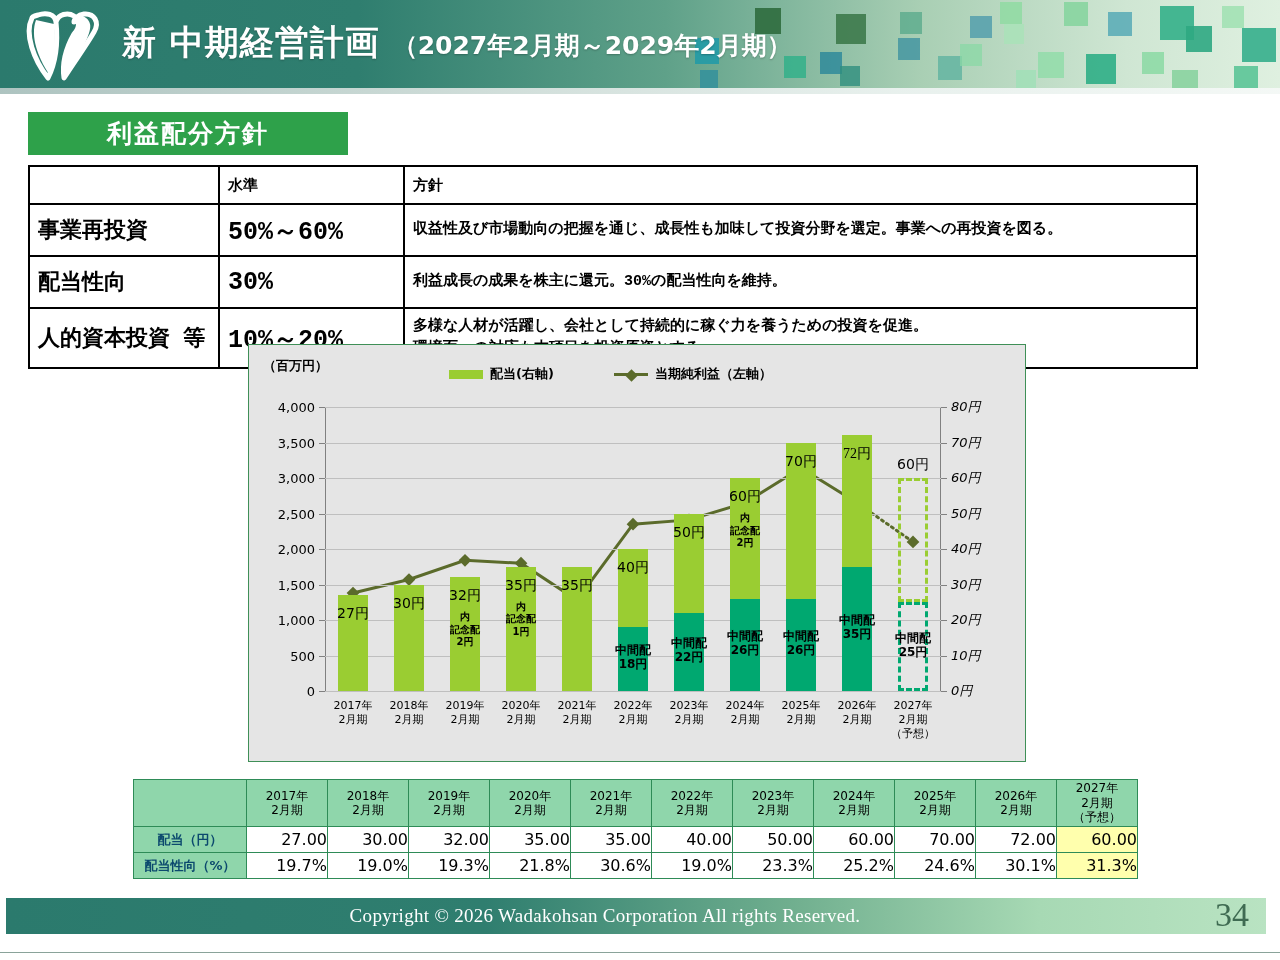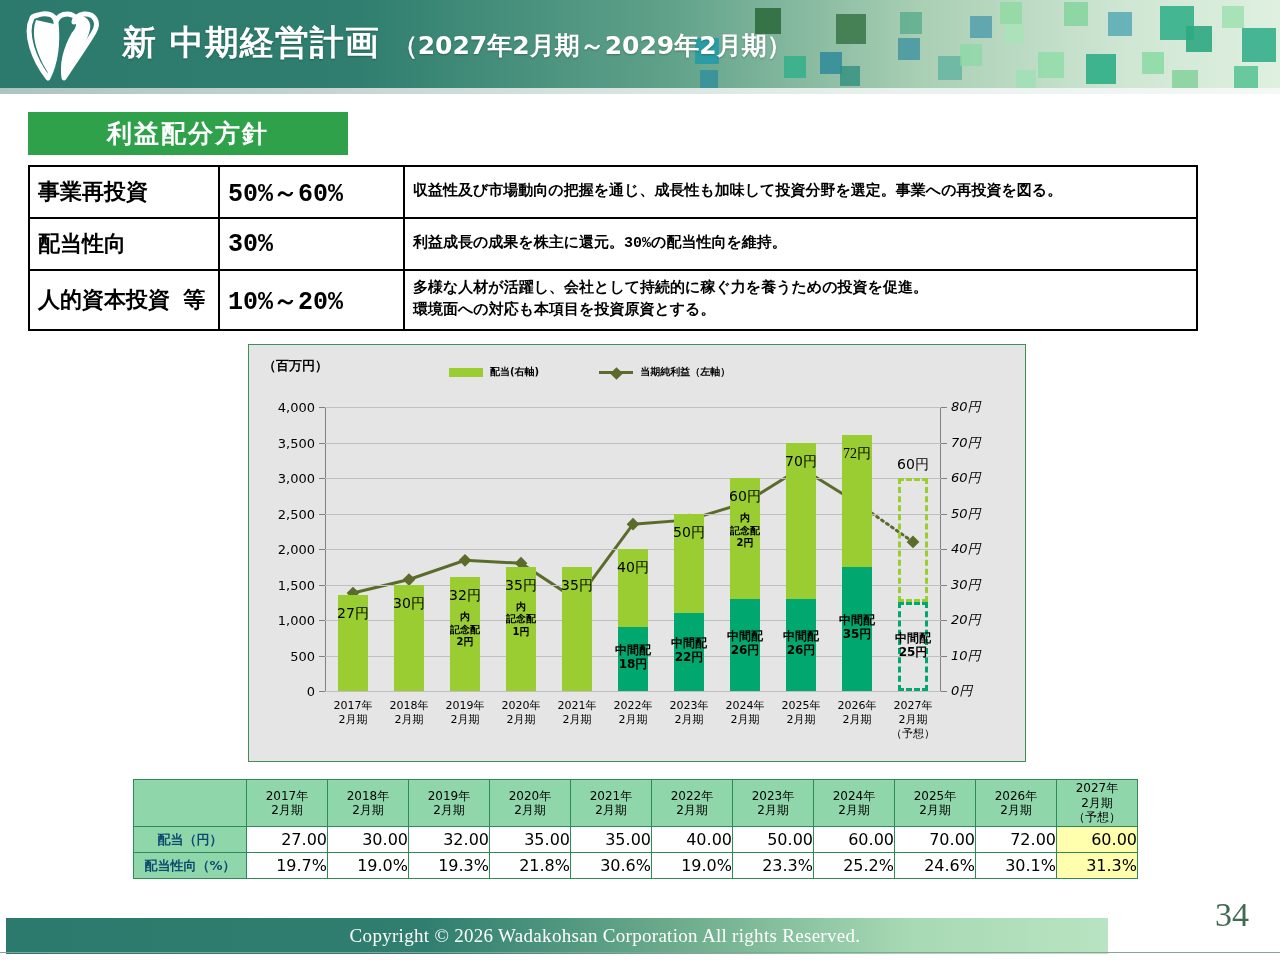--- a/index.html
+++ b/index.html
@@ -63,21 +63,21 @@
   
   .chart-panel{
     position:absolute;left:248px;top:344px;width:776px;height:416px;
     border:1px solid #3f8f57;background:#e5e5e5;
   }
   .unit-label{
     position:absolute;left:14px;top:12px;font-size:13px;font-weight:bold;color:#000;
     font-family:"DejaVu Sans","Liberation Sans",sans-serif;
   }
   .legend{position:absolute;left:200px;top:20px;display:flex;gap:60px;align-items:center;}
-  .lg-item{display:flex;align-items:center;gap:7px;font-size:10px;font-weight:bold;
+  .lg-item{display:flex;align-items:center;gap:7px;font-size:13px;font-weight:bold;
     font-family:"DejaVu Sans","Liberation Sans",sans-serif;}
   .lg-bar{width:34px;height:9px;background:#9ACD32;}
   .lg-line{width:34px;height:0;border-top:3px solid #5b6b2b;position:relative;}
   .lg-line:after{
     content:"";position:absolute;left:13px;top:-5px;width:9px;height:9px;
     background:#5b6b2b;transform:rotate(45deg);
   }
 
   
   .plot{position:absolute;left:76px;top:62px;width:616px;height:284px;}
@@ -132,21 +132,21 @@
   .dt-rowhead{
     background:#8fd6ab;font-size:13px;font-weight:bold;text-align:center;height:25px;color:#0c4a6e;
   }
   .dt-val{
     font-size:16px;text-align:right;padding-right:8px;height:25px;background:#fff;color:#000;
   }
   .dt-val.hl{background:#ffffad;}
 
   
   .footer{
-    position:absolute;left:6px;top:918px;width:1102px;height:36px;
+    position:absolute;left:6px;top:898px;width:1260px;height:36px;
     background:linear-gradient(90deg,#2b7a6d 0%,#2f7e6f 38%,#6fae8e 62%,#a7d9b4 82%,#b9e3c2 100%);
   }
   .footer-text{
     position:absolute;left:0;top:0;width:1198px;height:36px;
     display:flex;align-items:center;justify-content:center;
     color:#fff;font-size:19px;font-family:"Liberation Serif","DejaVu Serif",serif;
     letter-spacing:.3px;
   }
   .page-no{
     position:absolute;left:1215px;top:896px;font-size:34px;color:#3f6b52;
@@ -204,20 +204,25 @@
 
   <div class="badge">利益配分方針</div>
 
   <table class="policy-table">
     <colgroup>
         <col class="pt-c0">
         <col class="pt-c1">
         <col>
       </colgroup>
     <tbody>
+      <tr class="pt-head">
+        <td></td>
+        <td>水準</td>
+        <td>方針</td>
+      </tr>
       <tr class="pt-row">
         <td class="pt-name">事業再投資</td>
         <td class="pt-level">50%～60%</td>
         <td class="pt-desc">収益性及び市場動向の把握を通じ、成長性も加味して投資分野を選定。事業への再投資を図る。</td>
       </tr>
       <tr class="pt-row">
         <td class="pt-name">配当性向</td>
         <td class="pt-level">30%</td>
         <td class="pt-desc">利益成長の成果を株主に還元。30%の配当性向を維持。</td>
       </tr>

